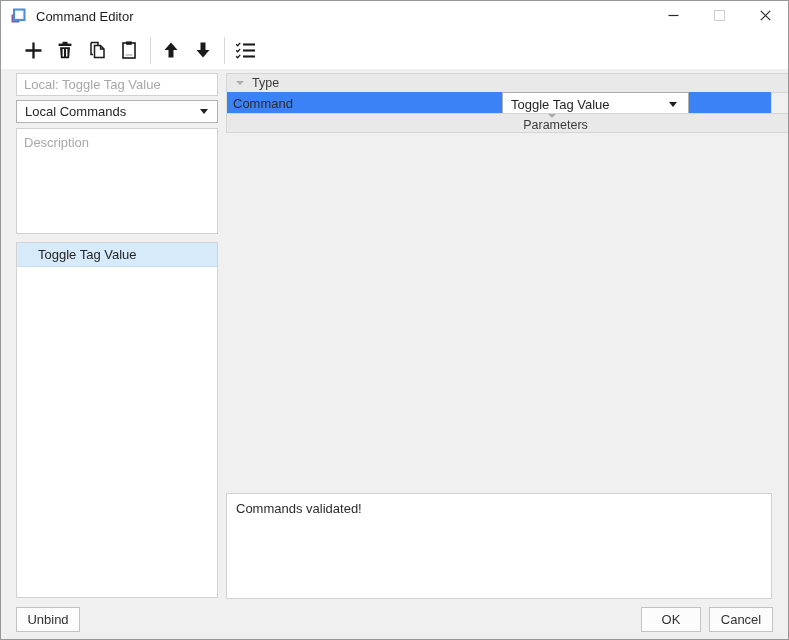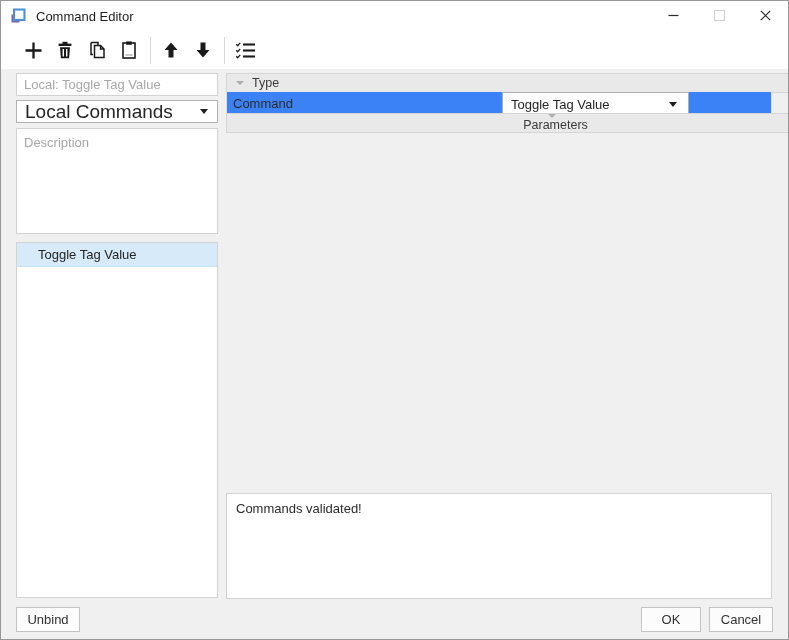--- a/index.html
+++ b/index.html
@@ -22,21 +22,21 @@
   .tool-btn{ width:26px; height:27px; display:grid; place-items:center; margin-right:6px; cursor:pointer; }
   .tool-sep{ width:1px; height:27px; background:#d8d8d8; margin:0 7px 0 2px; }
 
   
   .binding-field{ position:absolute; left:15px; top:72px; width:202px; height:23px;
                   border:1px solid #d2d2d2; background:#fff; color:#a8a8a8; font-size:13px;
                   font-family:inherit; padding:0 7px; outline:none; }
   .source-dropdown{ position:absolute; left:15px; top:99px; width:202px; height:23px;
                   border:1px solid #b2b2b2; background:#fff; display:flex; align-items:center;
                   justify-content:space-between; padding:0 9px 0 8px; cursor:pointer; }
-  .source-dropdown .dd-label{ font-size:19px; color:#262626; }
+  .source-dropdown .dd-label{ font-size:13px; color:#262626; }
   .caret-down{ width:0; height:0; border-left:4px solid transparent; border-right:4px solid transparent;
                border-top:5px solid #1f1f1f; }
   .description{ position:absolute; left:15px; top:127px; width:202px; height:106px;
                 border:1px solid #d2d2d2; background:#fff; resize:none; outline:none;
                 font-family:inherit; font-size:13px; color:#2f2f2f; padding:6px 7px; }
   .description::placeholder{ color:#a8a8a8; opacity:1; }
   .command-list{ position:absolute; left:15px; top:241px; width:202px; height:356px;
                  border:1px solid #d2d2d2; background:#fff; overflow:hidden; }
   .list-item{ height:24px; line-height:23px; padding-left:21px; font-size:13px; color:#252525;
               cursor:pointer; }

